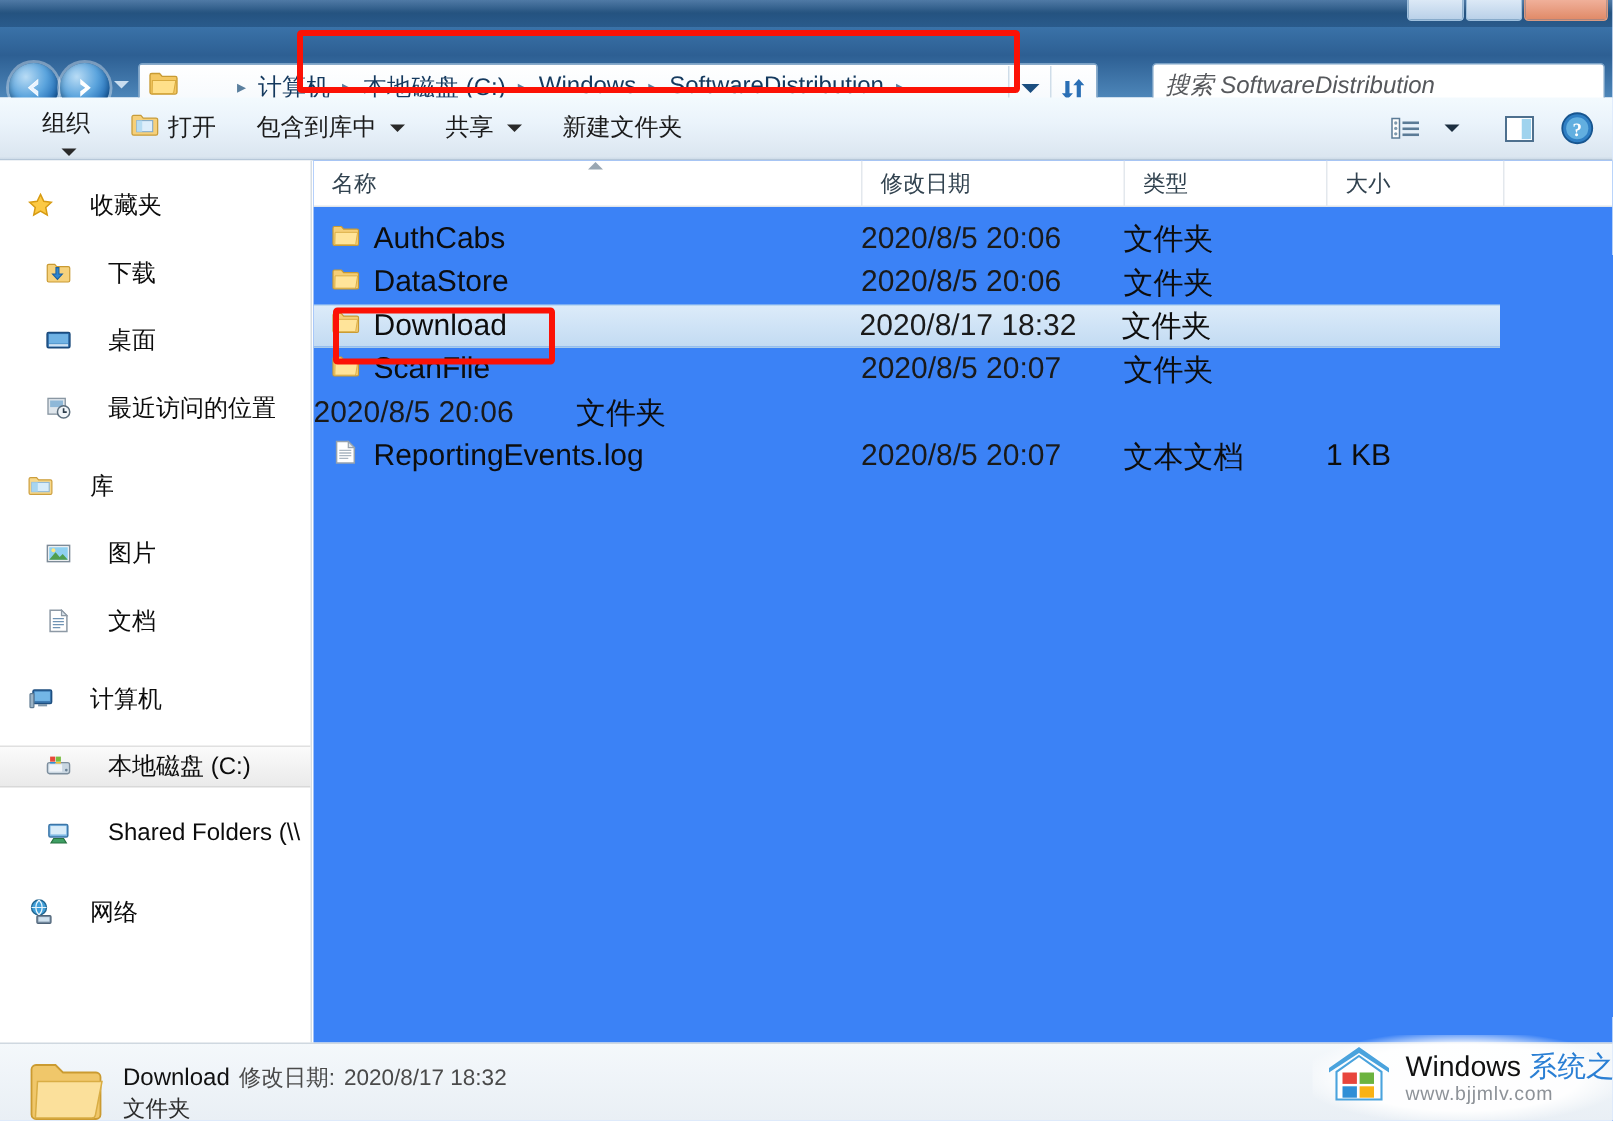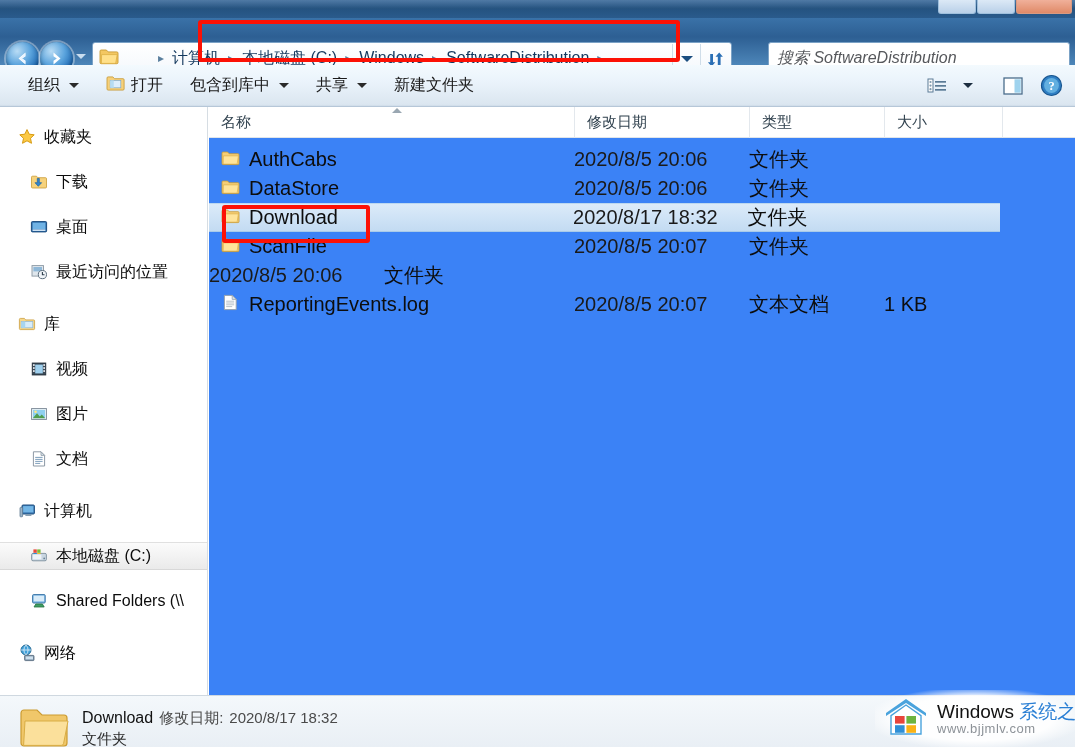--- a/index.html
+++ b/index.html
@@ -110,41 +110,41 @@
     background: linear-gradient(180deg, #f3fafe 0%, #eaf3fb 42%, #dbe6f0 96%, #cedbe8 100%);
     border-bottom: 1px solid #b6c7d8;
     display: flex; align-items: center;
   }
   .tb-item {
     display: flex; align-items: center; gap: 6px;
     height: 30px; padding: 0 11px; margin-left: 3px;
     font-size: 16px; color: #1a1a1a; cursor: pointer;
     border: 1px solid transparent; border-radius: 3px; white-space: nowrap;
   }
-  .tb-item.first { margin-left: 16px; }
+  .tb-item.first { margin-left: 16px; flex-direction: column; }
   .tb-caret {
     width: 0; height: 0; margin-left: 3px;
     border-left: 5px solid transparent; border-right: 5px solid transparent;
     border-top: 5px solid #2a2a2a;
   }
   .tb-right { margin-left: auto; display: flex; align-items: center; gap: 2px; padding-right: 6px; }
   .tb-icon-btn {
     width: 36px; height: 30px; display: flex; align-items: center; justify-content: center;
     cursor: pointer; border: 1px solid transparent; border-radius: 3px;
   }
 
   
   .sidebar {
     position: absolute; left: 0; top: 107px; width: 208px; height: 588px;
     background: #ffffff; border-right: 1px solid #d6dde3;
     overflow: hidden; padding-top: 16px;
   }
   .nav-group { margin-bottom: 2px; }
   .nav-row {
-    display: flex; align-items: center; gap: 8px;
+    display: flex; align-items: center; gap: 24px;
     height: 28px; padding-left: 18px; cursor: pointer;
     font-size: 16px; color: #0c0c0c; white-space: nowrap;
   }
   .nav-row.child { padding-left: 30px; margin-top: 17px; }
   .nav-row.selected {
     background: linear-gradient(180deg, #fbfbfb, #eaeaea);
     border-top: 1px solid #e0e0e0; border-bottom: 1px solid #d8d8d8;
     height: 28px;
   }
   .nav-spacer { height: 22px; }
@@ -398,37 +398,20 @@
     <div class="nav-group">
       <div class="nav-row">
         <span class="nav-ico">
           <svg width="18" height="18" viewBox="0 0 18 18">
             <path d="M1.4 4.4 a1 1 0 0 1 1-1 H6.4 l1.3 1.5 H15.6 a1 1 0 0 1 1 1 V13.6 a1 1 0 0 1 -1 1 H2.4 a1 1 0 0 1 -1-1 Z" fill="#f7d88b" stroke="#cc9e3d" stroke-width=".8"></path>
             <rect x="3.2" y="6.6" width="11.6" height="6.2" fill="#d7ecfa" stroke="#8cb6d6" stroke-width=".7"></rect>
             <rect x="3.2" y="6.6" width="4" height="6.2" fill="#a7d5f0"></rect>
           </svg>
         </span>
         <span>库</span>
-      </div>
-      <div class="nav-row child">
-        <span class="nav-ico">
-          <svg width="18" height="18" viewBox="0 0 18 18">
-            <rect x="2.2" y="3" width="13.6" height="12" fill="#3b4a57" stroke="#222c36" stroke-width=".8"></rect>
-            <rect x="5.2" y="4.6" width="7.6" height="8.8" fill="#9fd0ee"></rect>
-            <g fill="#e9eef3">
-              <rect x="3" y="4.2" width="1.7" height="1.7"></rect>
-                <rect x="3" y="7.2" width="1.7" height="1.7"></rect>
-              <rect x="3" y="10.2" width="1.7" height="1.7"></rect>
-              <rect x="13.3" y="4.2" width="1.7" height="1.7"></rect>
-                <rect x="13.3" y="7.2" width="1.7" height="1.7"></rect>
-              <rect x="13.3" y="10.2" width="1.7" height="1.7"></rect>
-            </g>
-          </svg>
-        </span>
-        <span>视频</span>
       </div>
       <div class="nav-row child">
         <span class="nav-ico">
           <svg width="18" height="18" viewBox="0 0 18 18">
             <rect x="1.6" y="3.6" width="14.8" height="10.8" fill="#ffffff" stroke="#7d8b98" stroke-width="1"></rect>
             <rect x="2.8" y="4.8" width="12.4" height="8.4" fill="#8fd0f0"></rect>
             <path d="M2.8 13.2 L7 8.2 L9.8 11.4 L11.8 9.4 L15.2 13.2 Z" fill="#4f9e4f"></path>
             <circle cx="5.6" cy="6.8" r="1.3" fill="#ffe680"></circle>
           </svg>
         </span>

